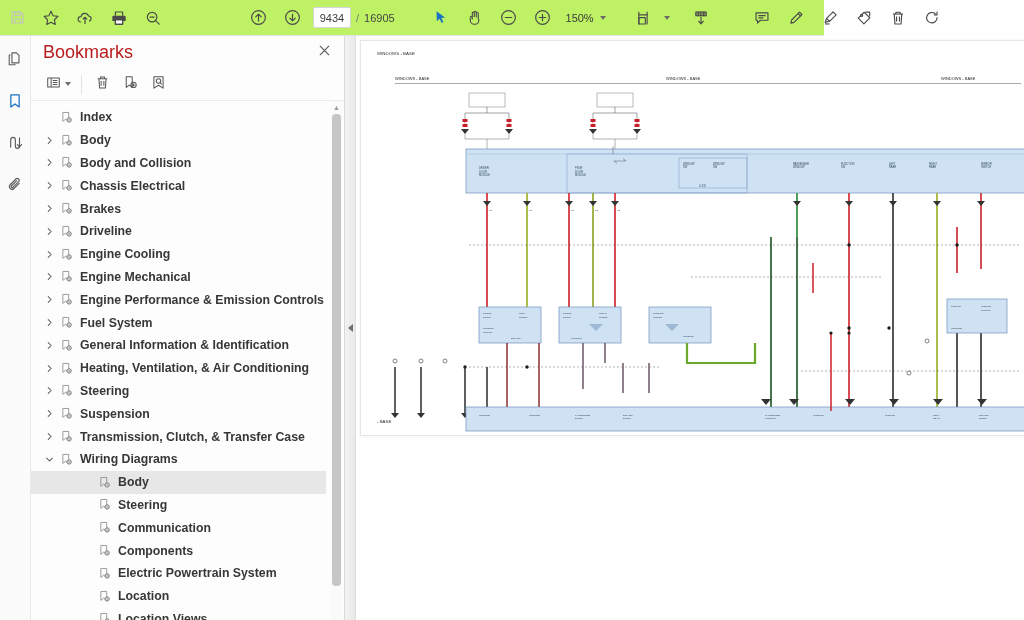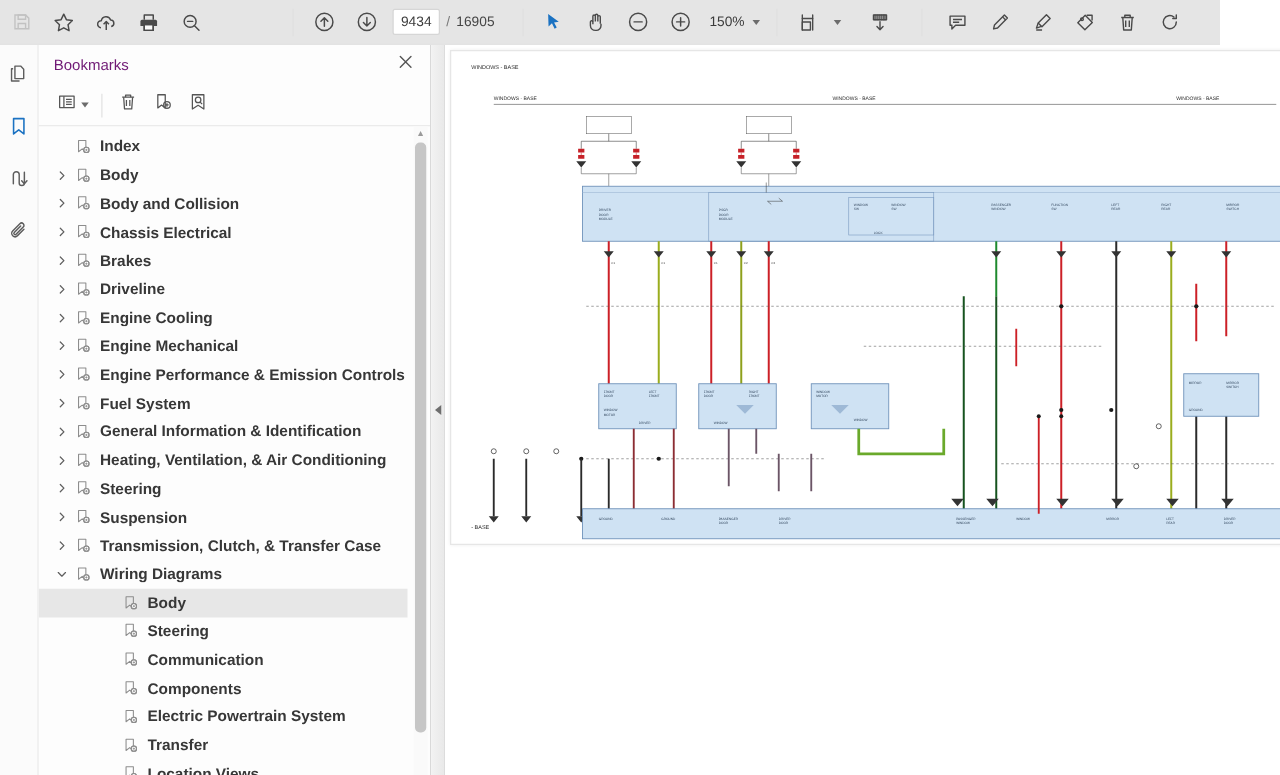--- a/index.html
+++ b/index.html
@@ -7,22 +7,22 @@
     width: 1024px; height: 620px;
     overflow: hidden;
     font-family: "Liberation Sans", sans-serif;
     background: #ffffff;
     color: #3b3b3b;
   }
 
   
   #toolbar {
     position: absolute; top: 0; left: 0;
-    width: 976px; height: 36px;
-    background: #e5e5e5;
+    width: 824px; height: 36px;
+    background: #bef264;
     border-bottom: 1px solid #e3e3e3;
     display: flex; align-items: center;
   }
   .tb-group { display: flex; align-items: center; height: 36px; }
   .tb-btn {
     width: 34px; height: 30px;
     display: flex; align-items: center; justify-content: center;
     color: #4a4a4a;
     border-radius: 3px;
     cursor: pointer;
@@ -82,21 +82,21 @@
     width: 314px; height: 584px;
     background: #fdfdfd;
     border-right: 1px solid #d9d9d9;
     display: flex; flex-direction: column;
   }
   #panel-head {
     height: 32px; flex: 0 0 32px;
     display: flex; align-items: center;
     padding: 0 10px 0 12px;
   }
-  #panel-title { font-size: 12px; color: #701a75; flex: 1 1 auto; }
+  #panel-title { font-size: 18px; color: #b91c1c; flex: 1 1 auto; }
   #panel-close {
     width: 20px; height: 20px; display: flex;
     align-items: center; justify-content: center;
     color: #555; cursor: pointer;
   }
   #panel-toolbar {
     height: 33px; flex: 0 0 33px;
     display: flex; align-items: center;
     padding-left: 12px; gap: 3px;
     border-bottom: 1px solid #ebebeb;
@@ -820,21 +820,21 @@
             </svg>
           </span>
           <span class="bm-ico">
             <svg width="13" height="13" viewBox="0 0 16 16" fill="none" stroke="currentColor" stroke-width="1.05" stroke-linejoin="round">
               <path d="M3.5 1.8h7.2v11L7.1 10l-3.6 2.8z"></path>
               <circle cx="11.2" cy="11" r="2.6" fill="#fff"></circle>
               <circle cx="11.2" cy="11" r="2.6"></circle>
               <path d="M10.1 11h2.2M11.2 9.9v2.2" stroke-width="0.85"></path>
             </svg>
           </span>
-          <span class="node-label">Transfer</span>
+          <span class="node-label">Location</span>
         </div>
         <div class="node depth2">
           <span class="twisty empty">
             <svg width="9" height="9" viewBox="0 0 10 10" fill="none" stroke="currentColor" stroke-width="1.15" stroke-linecap="round" stroke-linejoin="round">
               <path d="M3.6 1.8L6.8 5l-3.2 3.2"></path>
             </svg>
           </span>
           <span class="bm-ico">
             <svg width="13" height="13" viewBox="0 0 16 16" fill="none" stroke="currentColor" stroke-width="1.05" stroke-linejoin="round">
               <path d="M3.5 1.8h7.2v11L7.1 10l-3.6 2.8z"></path>

